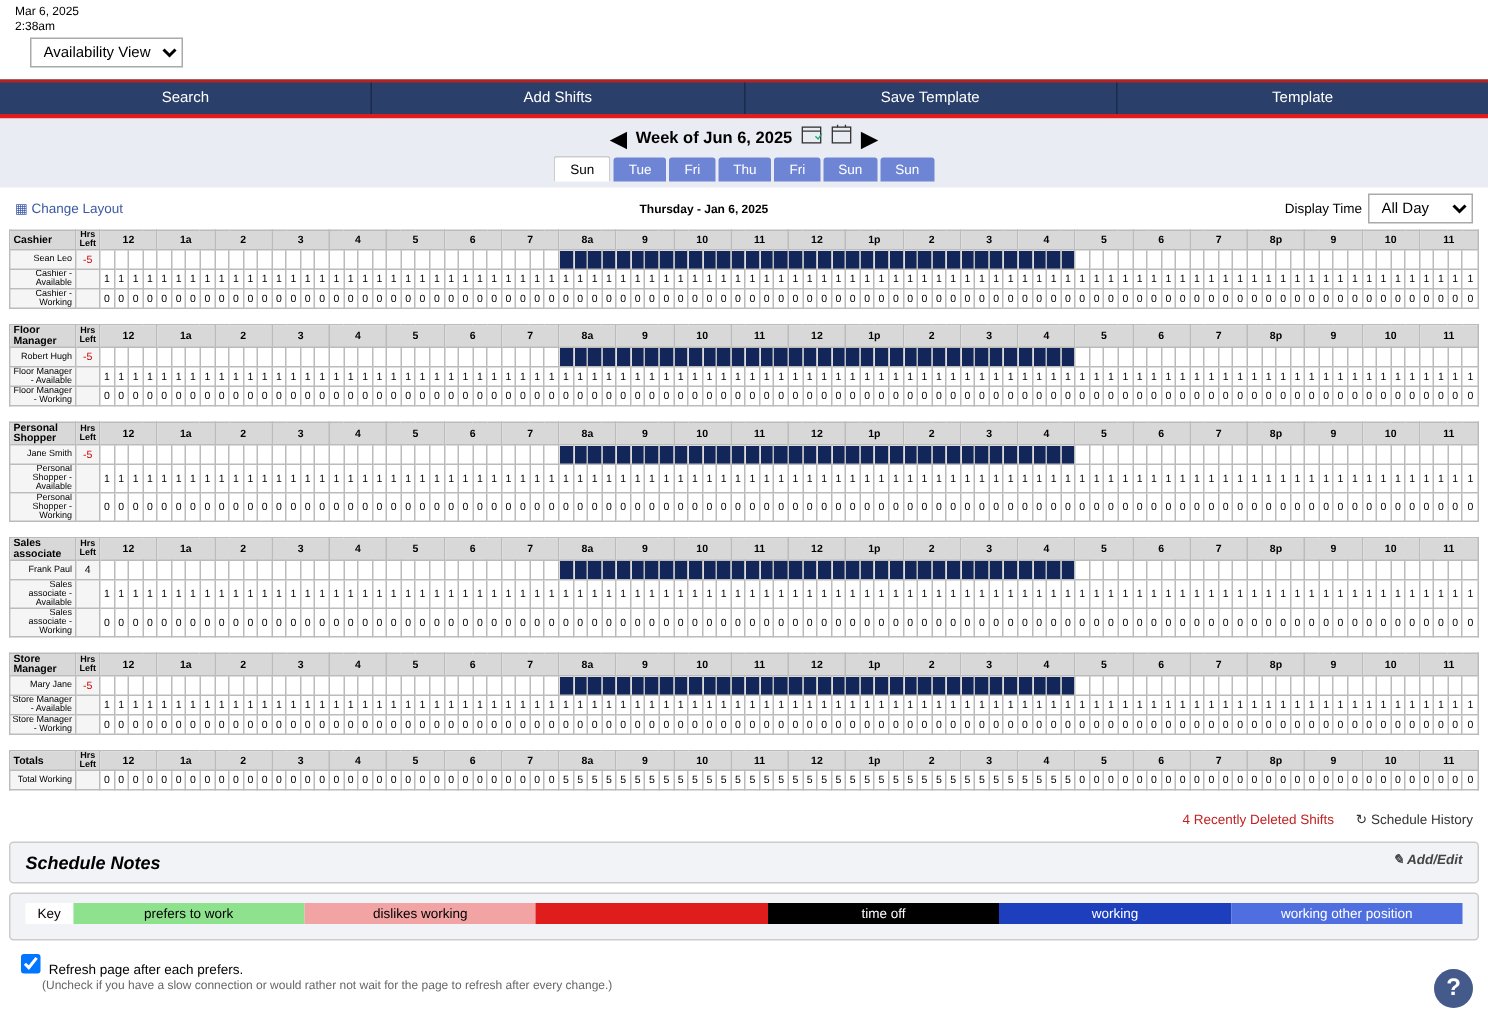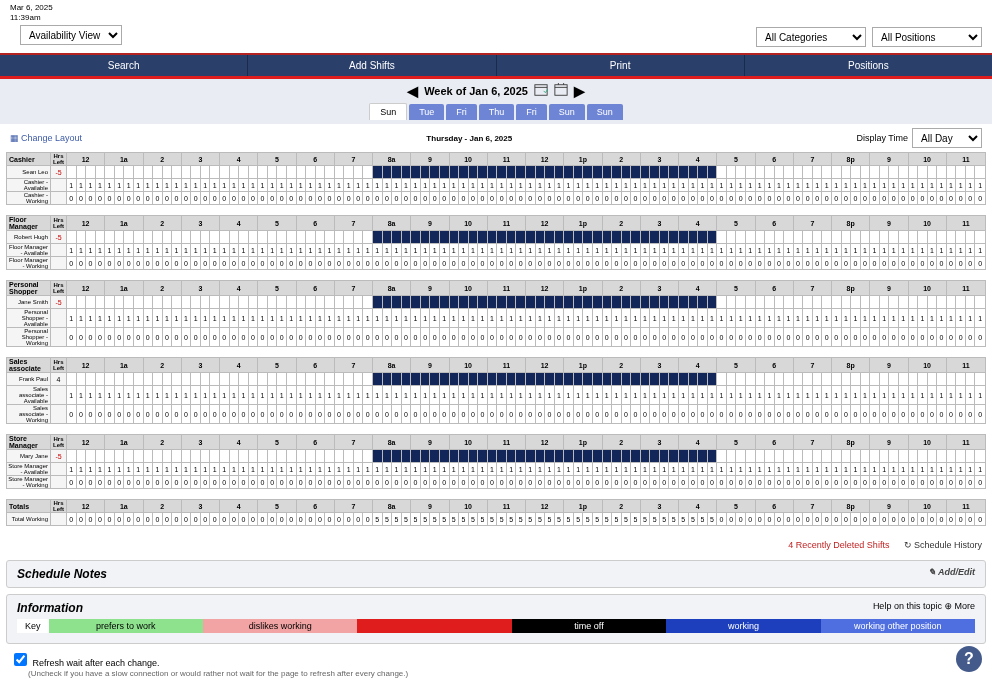--- a/index.html
+++ b/index.html
@@ -59,47 +59,43 @@
   .links a.dark{color:#333}
   .helpbtn{position:fixed;right:10px;bottom:10px;width:26px;height:26px;border-radius:50%;background:#445a8a;color:#fff;font-weight:bold;font-size:16px;display:flex;align-items:center;justify-content:center;cursor:pointer}
   .subdate{text-align:center;font-size:8px;font-weight:bold}
 </style>
 </head>
 <body>
 
 <div class="top">
   <div class="top-left">
     <div>Mar 6, 2025</div>
-    <div>11:39am</div>
+    <div>2:38am</div>
   </div>
   <div style="width:120px"></div>
 </div>
 
 <div style="display:flex;justify-content:space-between;align-items:center;padding:0 10px 4px">
   <select class="sel-left">
     <option>Availability View</option>
   </select>
-  <div class="top-right">
-    <select style="width:110px"><option>All Categories</option></select>
-    <select style="width:110px"><option>All Positions</option></select>
-  </div>
 </div>
 
 <div class="nav" id="navbar">
     <div class="nav-item">Search</div>
     <div class="nav-item">Add Shifts</div>
-    <div class="nav-item">Print</div>
-    <div class="nav-item">Positions</div>
+    <div class="nav-item">Save Template</div>
+    <div class="nav-item">Template</div>
   </div>
 <div class="redline"></div>
 
 <div class="weekbar">
   <div class="wk-ctrl">
     <span class="arrow">◀</span>
-    <span>Week of Jan 6, 2025</span>
+    <span>Week of Jun 6, 2025</span>
     <span>
       <svg class="icon" viewBox="0 0 16 16">
           <rect x="1" y="2" width="14" height="12" fill="none" stroke="#333"></rect>
           <path d="M1 5h14" stroke="#333"></path>
           <path d="M11 9l2 2 3-4" stroke="#2a7" fill="none"></path>
         </svg>
     </span>
     <span>
       <svg class="icon" viewBox="0 0 16 16">
           <rect x="1" y="2" width="14" height="12" fill="none" stroke="#333"></rect>
@@ -1922,39 +1918,32 @@
 </div>
 
 <div class="sec-notes">
   <h3>
     <span>Schedule Notes</span>
     <span class="addedit">✎ <span>Add/Edit</span></span>
   </h3>
 </div>
 
 <div class="sec-info">
-  <h3>
-    <span>Information</span>
-    <span class="help">
-      <span>Help on this topic</span>
-      <span> ⊕ <span>More</span></span>
-    </span>
-  </h3>
   <div class="keyrow" id="keyrow">
     <span class="keylbl">Key</span>
   <span class="kseg k-pref">prefers to work</span>
       <span class="kseg k-dis">dislikes working</span>
       <span class="kseg k-cant">cannot work</span>
       <span class="kseg k-off">time off</span>
       <span class="kseg k-work">working</span>
       <span class="kseg k-other">working other position</span>
     </div>
 </div>
 
 <div class="refresh">
   <label>
     <input type="checkbox" id="refreshcb" checked="" style="">
-    <span>Refresh wait after each change.</span>
+    <span>Refresh page after each prefers.</span>
   </label>
   <small>(Uncheck if you have a slow connection or would rather not wait for the page to refresh after every change.)</small>
 </div>
 
 <div class="helpbtn">?</div>
 
 </body></html>

